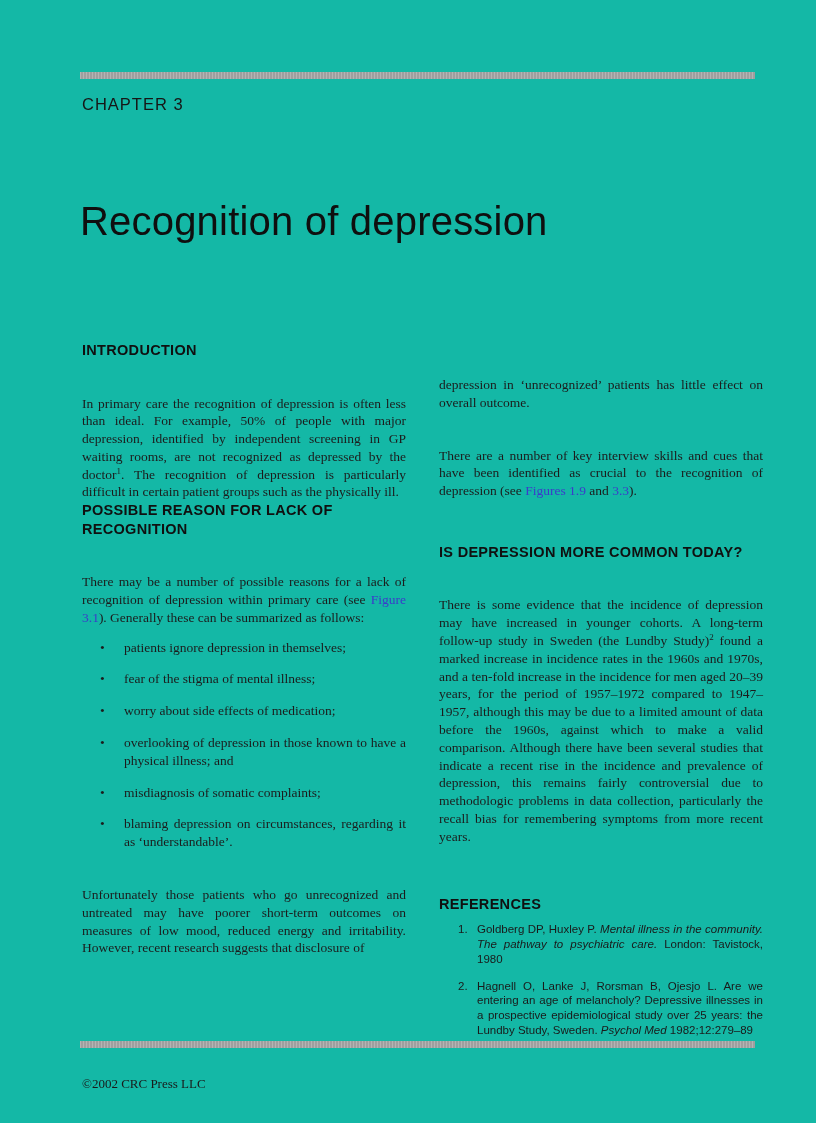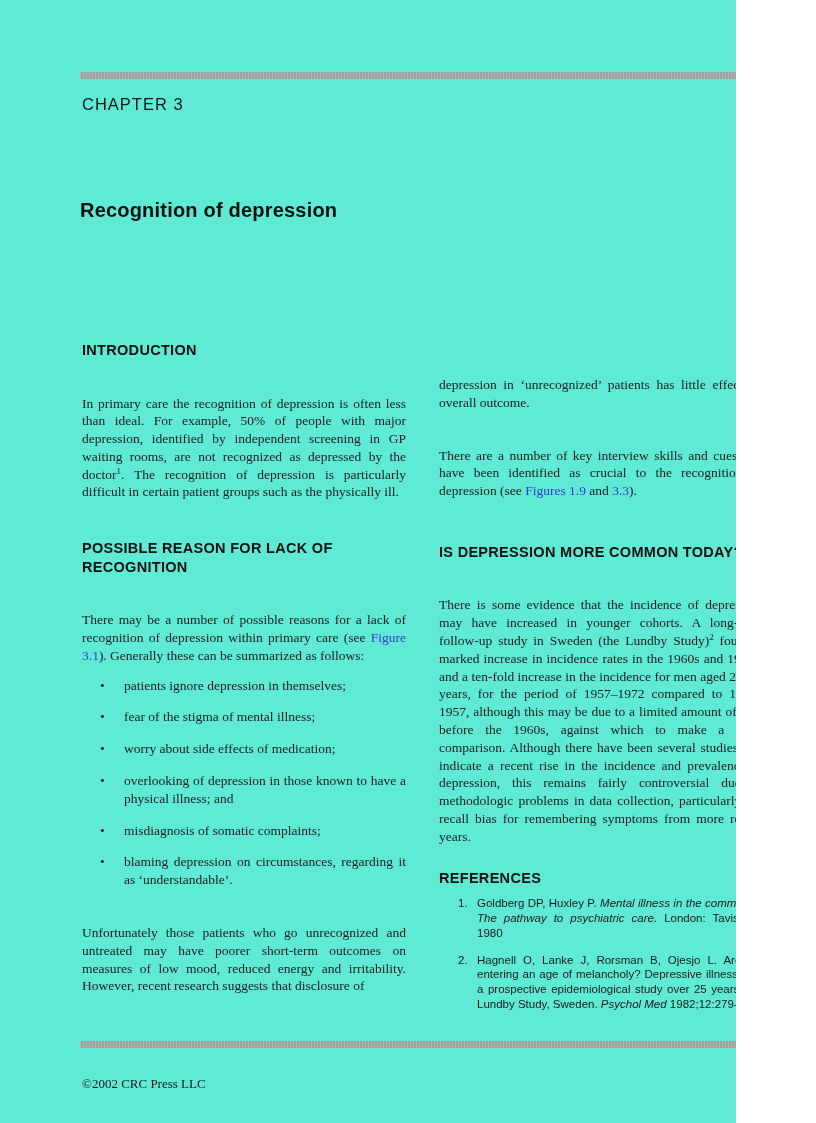--- a/index.html
+++ b/index.html
@@ -6,76 +6,76 @@
   :root{
     --link-color:#3b3bcb;
     --bar-color:#9f9f9f;
     --ink:#1c1c1c;
   }
   *{margin:0;padding:0;box-sizing:border-box;}
   html,body{background:#ffffff;}
   body{font-family:"Liberation Serif", serif;color:var(--ink);}
   .page{
     position:relative;
-    width:736px;height:1123px;
-    background:#5eead4;
+    width:816px;height:1123px;
+    background:#14b8a6;
     overflow:hidden;
   }
   .rule{
     position:absolute;left:80px;width:675px;height:7px;
     background:var(--bar-color);
     background-image:repeating-linear-gradient(90deg, rgba(255,255,255,.22) 0 1px, rgba(0,0,0,0) 1px 3px);
   }
   .rule-top{top:72px;}
   .rule-bottom{top:1041px;}
   .chapter-label{
     position:absolute;left:82px;top:95px;
     font-family:"Liberation Sans", sans-serif;
     font-size:16.5px;letter-spacing:1px;color:#161616;
   }
   .page-title{
     position:absolute;left:80px;top:199px;
     font-family:"Liberation Sans", sans-serif;
-    font-weight:bold;font-size:20px;letter-spacing:0.2px;color:#0f0f0f;
+    font-weight:normal;font-size:40px;letter-spacing:0.2px;color:#0f0f0f;
   }
   .columns{
     position:absolute;left:82px;top:341px;width:681px;
     display:flex;gap:33px;
   }
   .col{width:330px;}
   h2.sect{
     font-family:"Liberation Sans", sans-serif;
     font-weight:bold;font-size:14.5px;line-height:18.5px;
     letter-spacing:0.3px;color:#101010;
   }
   p.body{
     font-size:13.5px;line-height:17.8px;
     text-align:justify;color:var(--ink);margin-top:35px;
   }
   sup.fn{font-size:9px;line-height:0;vertical-align:super;}
   a.figlink{color:var(--link-color);text-decoration:none;cursor:pointer;}
   
   .intro-heading{margin-bottom:8px;}
   .intro-para{margin-bottom:0;}
-  .reasons-heading{margin-top:38px;margin-bottom:7px;}
+  .reasons-heading{margin-bottom:7px;}
   .reasons-para{margin-bottom:12px;}
   ul.reasons-list{list-style:none;}
   ul.reasons-list li{
     position:relative;padding-left:42px;margin-bottom:14px;
     font-size:13.5px;line-height:17.8px;text-align:justify;
   }
   ul.reasons-list li::before{
     content:"\2022";position:absolute;left:18px;top:0;
     font-size:13.5px;
   }
   .outcome-para{margin-top:8px;}
   
   .cont-p1{margin-bottom:13px;}
   .common-heading{margin-top:43px;margin-bottom:2px;}
-  .refs-heading{margin-top:23px;margin-bottom:9px;}
+  .refs-heading{margin-top:49px;margin-bottom:9px;}
   ol.refs{list-style:none;}
   ol.refs li{
     position:relative;padding-left:38px;margin-bottom:12px;
     font-family:"Liberation Sans", sans-serif;
     font-size:11.5px;line-height:14.8px;text-align:justify;color:#1a1a1a;
   }
   ol.refs li .ref-num{
     position:absolute;left:19px;top:0;
   }
   ol.refs li em{font-style:italic;}

